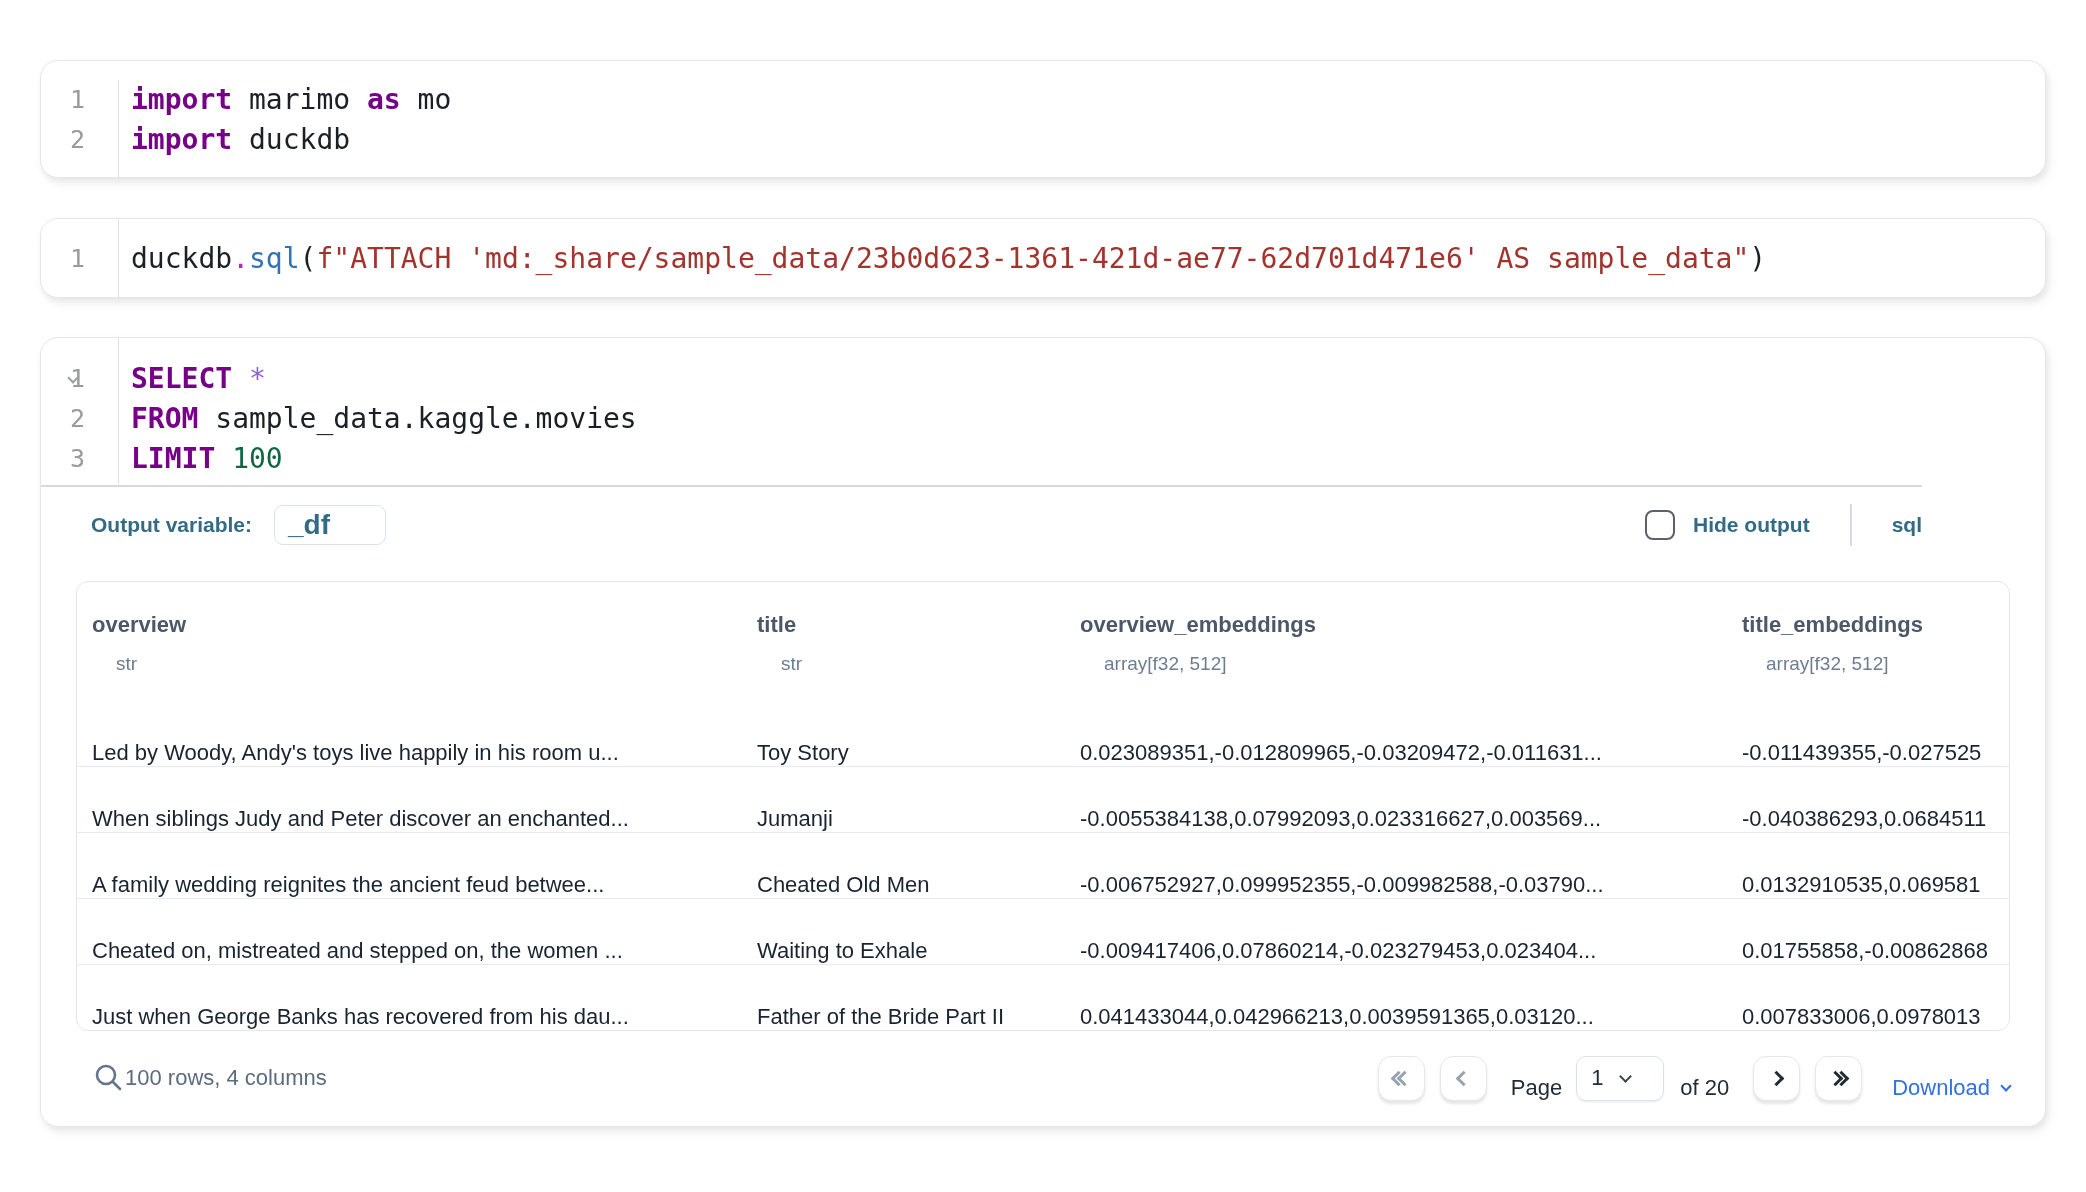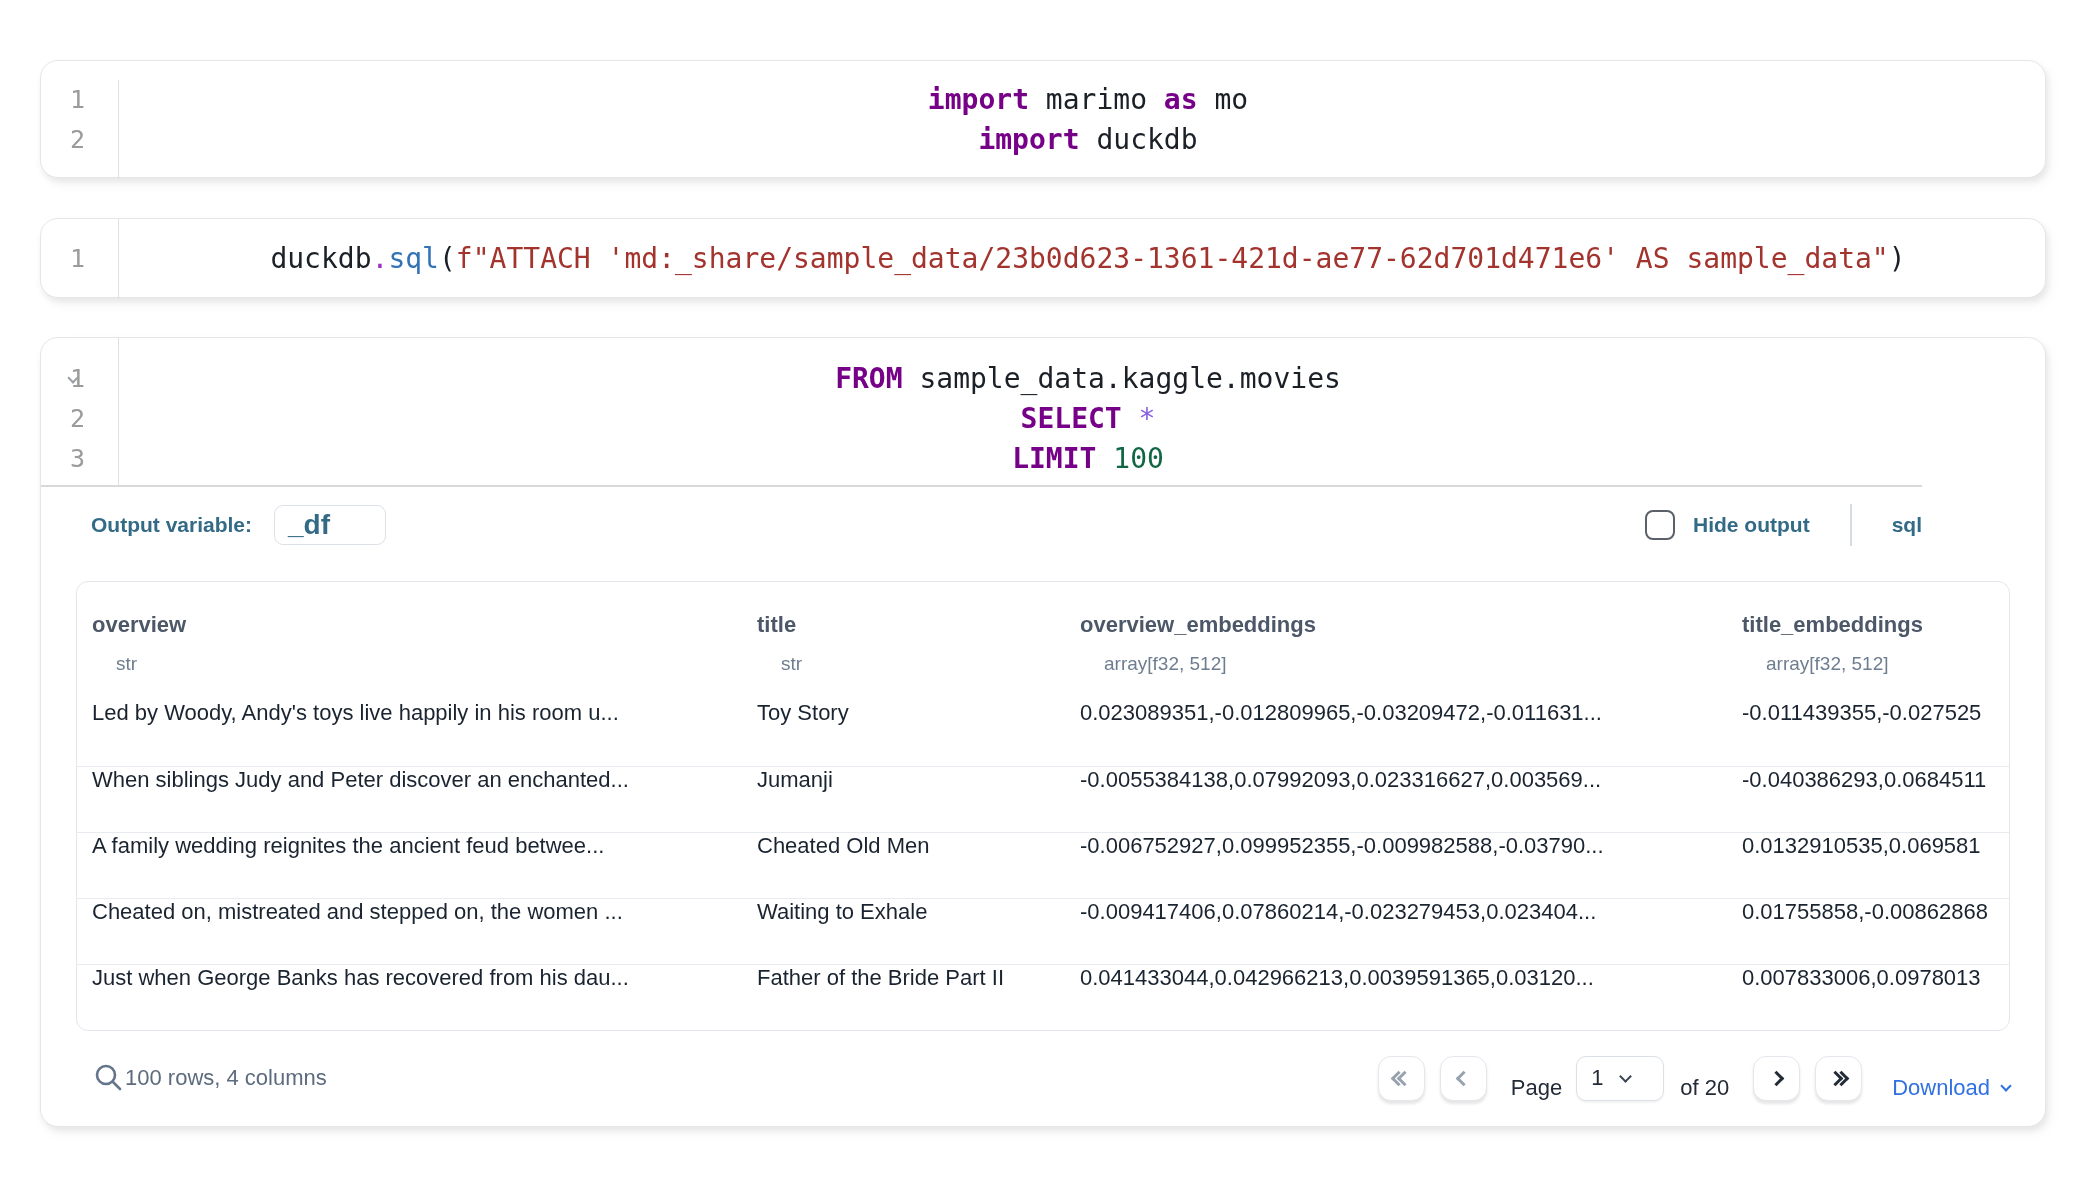--- a/index.html
+++ b/index.html
@@ -22,21 +22,21 @@
   .cell3 { margin-top: 39px; height: 790px; }
 
   
   .editor { display: flex; font-family: "DejaVu Sans Mono", monospace; font-size: 28px; }
   .gutter {
     flex: 0 0 78px; text-align: right; padding-right: 33px;
     border-right: 1.5px solid #e1e1e1;
     color: #9b9b9b; font-size: 25px;
   }
   .gutter .ln { height: 40px; line-height: 40px; position: relative; }
-  .code { flex: 1; padding-left: 12px; overflow: hidden; text-align: center; }
+  .code { flex: 1; padding-left: 12px; overflow: hidden; }
   .cl { height: 40px; line-height: 40px; white-space: pre; color: #1b2027; }
   .cell1 .editor { padding: 19px 0; }
   .cell1 .gutter, .cell1 .code { padding-top: 0; }
   .pad-v-19 { padding-top: 19px; padding-bottom: 19px; }
   .pad-v-20 { padding-top: 20px; padding-bottom: 20px; }
   .pad-v-ed3 { padding-top: 21px; padding-bottom: 6px; }
 
   .kw  { color: #770088; font-weight: bold; }
   .str { color: #a3332d; }
   .fn  { color: #3273b4; }
@@ -77,21 +77,21 @@
     border: 1.5px solid #e3e7ec; border-radius: 12px;
     overflow: hidden; background: #fff;
   }
   .thead { display: flex; height: 118px; padding-top: 30px; }
   .col1 { flex: 0 0 680px; padding-left: 15px; }
   .col2 { flex: 0 0 323px; }
   .col3 { flex: 0 0 662px; }
   .col4 { flex: 1 1 auto; min-width: 0; }
   .cname { font-size: 22px; font-weight: bold; color: #4c5768; line-height: 26px; }
   .ctype { font-size: 19px; color: #6e7d8f; margin-top: 15px; margin-left: 24px; }
-  .trow { display: flex; height: 66px; align-items: flex-start; border-top: 1.5px solid #e7eaee; }
+  .trow { display: flex; height: 66px; align-items: flex-end; border-top: 1.5px solid #e7eaee; }
   .trow.first { border-top: none; }
   .tcell { font-size: 22px; color: #1a2430; white-space: nowrap; overflow: hidden; }
 
   
   .tfooter {
     height: 95px; margin: 0 35px; display: flex;
     align-items: center; justify-content: space-between;
   }
   .fleft { display: flex; align-items: center; padding-left: 17px; }
   .fsummary { font-size: 22px; color: #5d6b7e; }
@@ -152,22 +152,22 @@
 </div>
 
 <div class="cell cell3">
   <div class="editor pad-ed3">
     <div class="gutter pad-v-ed3">
       <div class="ln"><span>1</span><span class="fold"></span></div>
       <div class="ln">2</div>
       <div class="ln">3</div>
     </div>
     <div class="code pad-v-ed3">
+      <div class="cl"><span class="kw">SELECT </span><span class="op">*</span></div>
       <div class="cl"><span class="kw">FROM</span><span> sample_data.kaggle.movies</span></div>
-      <div class="cl"><span class="kw">SELECT </span><span class="op">*</span></div>
       <div class="cl"><span class="kw">LIMIT </span><span class="num">100</span></div>
     </div>
   </div>
 
   <div class="hr"></div>
 
   <div class="controls">
     <div class="cleft">
       <span class="ctl-label">Output variable:</span>
       <div class="var-input">

